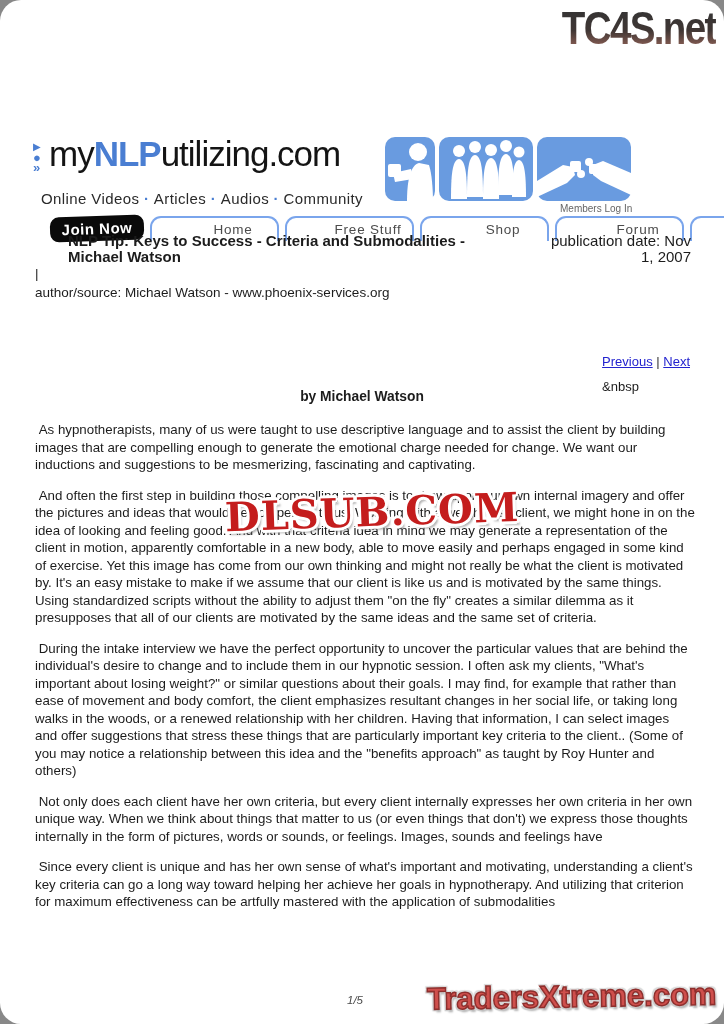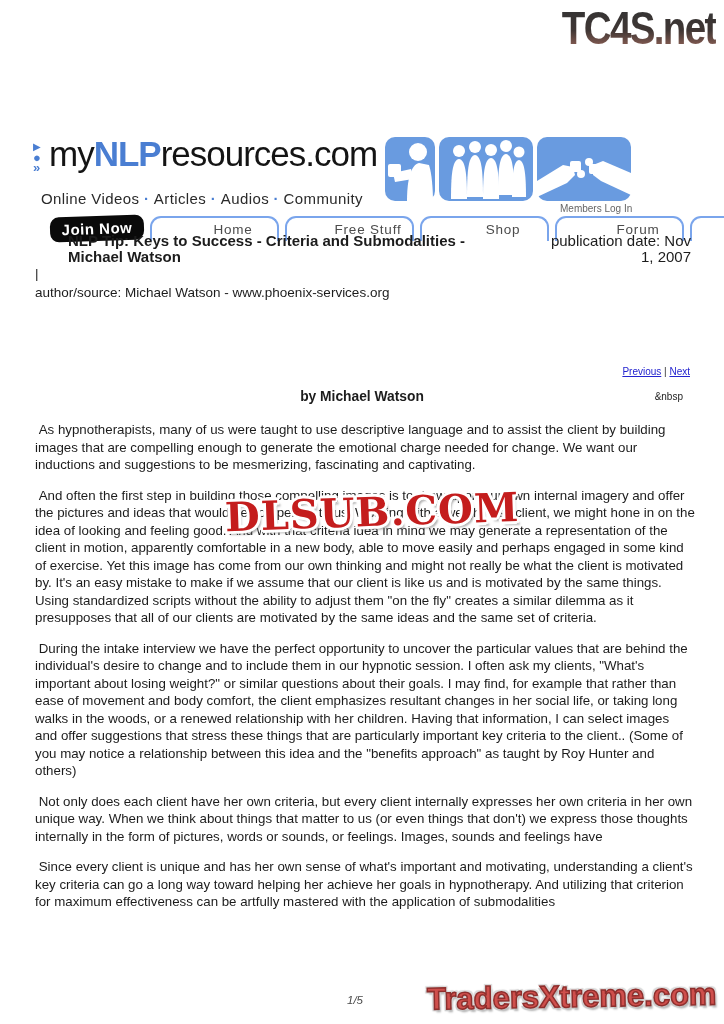--- a/index.html
+++ b/index.html
@@ -1,17 +1,17 @@
 <!DOCTYPE html>
 <html><head>
 <meta charset="utf-8">
 <style>
   html,body{margin:0;padding:0;background:#888;}
   #page{position:relative;width:724px;height:1024px;background:#ffffff;margin:0 auto;
-        font-family:"Liberation Sans",sans-serif;color:#1c1c1c;overflow:hidden;}
+        font-family:"Liberation Sans",sans-serif;color:#1c1c1c;overflow:hidden;border-radius:21px;}
 
   
   .tc4s{position:absolute;top:0px;right:8px;font-weight:bold;font-size:47px;letter-spacing:-2px;
         transform:scaleX(0.82);transform-origin:100% 0;
         background:linear-gradient(#343434 15%, #3f3634 55%, #99675b 92%);
         -webkit-background-clip:text;background-clip:text;color:transparent;}
 
   
   .logo-wrap{position:absolute;left:33px;top:136px;cursor:pointer;}
   .logo-row{display:flex;align-items:flex-start;}
@@ -39,21 +39,21 @@
        background:#fff;color:#4c4c4c;font-size:13.5px;letter-spacing:.8px;
        display:flex;align-items:center;justify-content:center;cursor:pointer;padding-left:37px;}
 
   
   .title-row{position:absolute;left:35px;top:233px;width:656px;display:flex;font-size:15px;line-height:16px;}
   .title-row .ttl{font-weight:bold;padding-left:33px;}
   .title-row .pub{flex:1;min-width:148px;text-align:right;margin-left:22px;}
   .pipe-author{position:absolute;left:35px;top:264px;font-size:13.5px;line-height:19px;}
 
   
-  .pager{position:absolute;right:34px;top:363px;text-align:right;font-size:10px;line-height:17px;}
+  .pager{position:absolute;right:34px;top:353px;font-size:13px;line-height:17px;}
   .pager a{color:#2323cf;text-decoration:underline;cursor:pointer;}
   .pager .sep{color:#333;}
   .pager .nbsp{padding-right:7px;margin-top:8px;}
 
   .byline{position:absolute;left:0;top:389px;width:100%;text-align:center;font-weight:bold;font-size:13.8px;}
 
   
   .body-text{position:absolute;left:35px;top:421px;width:660px;font-size:13.3px;line-height:17.5px;}
   .body-text p{margin:0 0 13px 0;white-space:pre-wrap;}
 
@@ -80,21 +80,21 @@
 
   <div class="tc4s">TC4S.net</div>
 
   <div class="logo-wrap">
     <div class="logo-row">
       <div class="logo-icons">
         <span class="tri">▶</span>
         <span class="dot">●</span>
         <span class="chev">»</span>
       </div>
-      <div class="wordmark"><span>my</span><span class="hl">NLP</span><span>resources.com</span></div>
+      <div class="wordmark"><span>my</span><span class="hl">NLP</span><span>utilizing.com</span></div>
     </div>
     <div class="tagline">
       <span class="tagline-item">Online Videos</span><span class="tagline-item">Articles</span><span class="tagline-item">Audios</span><span class="tagline-item">Community</span>
     </div>
   </div>
 
   <div class="tiles">
     <div class="tile" style="width:50px">
       <svg width="50" height="64" viewBox="0 0 50 64">
         <circle cx="33" cy="15" r="9" fill="#fff"></circle>

